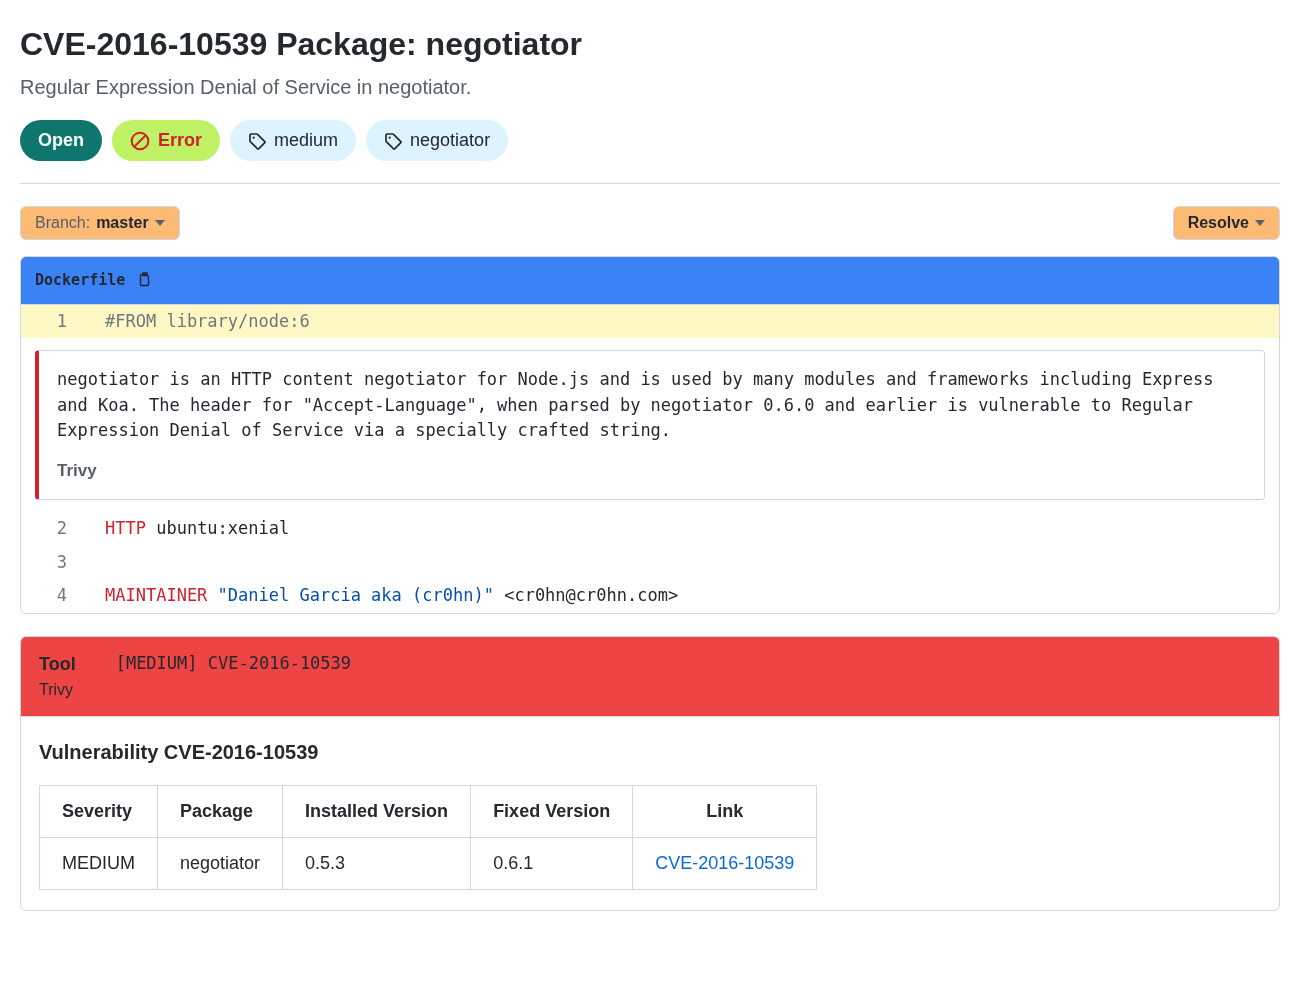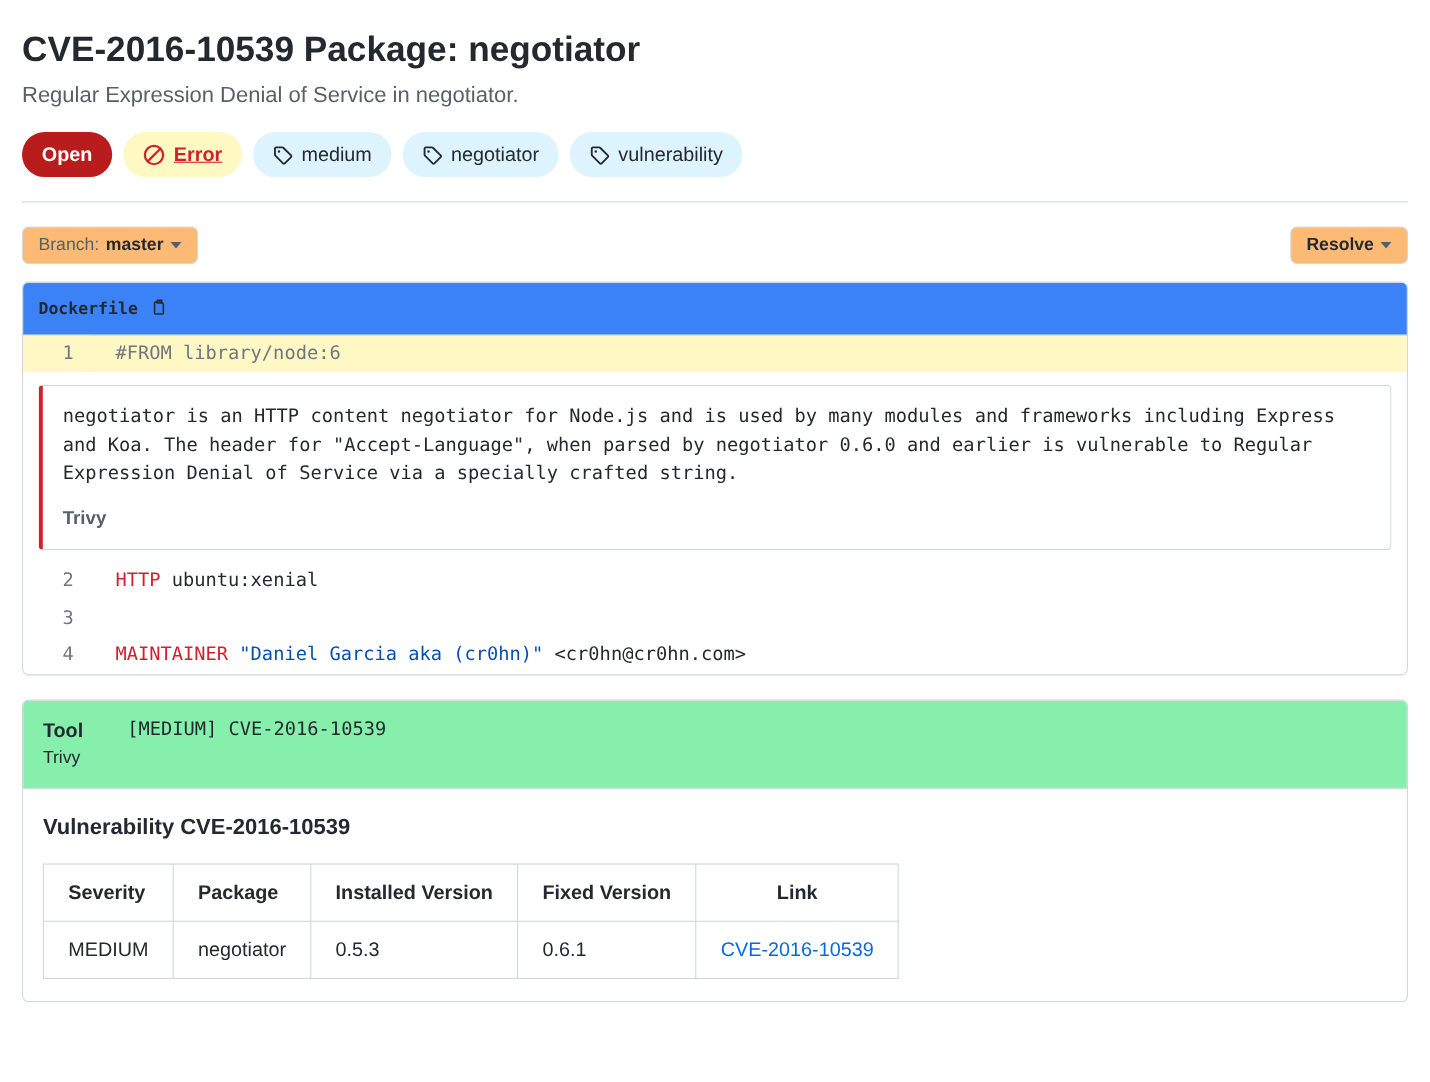--- a/index.html
+++ b/index.html
@@ -8,27 +8,27 @@
       padding: 20px;
       font-family: -apple-system, BlinkMacSystemFont, "Segoe UI", Helvetica, Arial, sans-serif;
       color: #24292f;
       font-size: 16px;
       line-height: 1.5;
     }
     h1 { font-size: 32px; font-weight: 600; margin: 0 0 4px 0; }
     .subtitle { font-size: 20px; color: #57606a; margin: 0 0 18px 0; }
     .tags-row { display: flex; gap: 10px; align-items: center; margin-bottom: 22px; }
     .status-open {
-      background: #b91c1c; color: #fff; font-weight: 600;
+      background: #0f766e; color: #fff; font-weight: 600;
       padding: 7px 18px; border-radius: 999px; font-size: 18px;
     }
     .pill-error {
-      background: #fef9c3; color: #cf222e; font-weight: 600;
+      background: #bef264; color: #cf222e; font-weight: 600;
       padding: 7px 18px; border-radius: 999px; font-size: 18px;
-      display: inline-flex; align-items: center; gap: 8px; text-decoration: underline;
+      display: inline-flex; align-items: center; gap: 8px;
     }
     .pill-tag {
       background: #ddf4ff; color: #24292f;
       padding: 7px 18px; border-radius: 999px; font-size: 18px;
       display: inline-flex; align-items: center; gap: 8px;
     }
     .divider { border:none; border-top: 1px solid #d0d7de; margin: 0 0 22px 0; }
     .toolbar { display: flex; justify-content: space-between; align-items: center; margin-bottom: 16px; }
     .btn {
       background: #fdba74; border: 1px solid #d0d7de; border-radius: 6px;
@@ -49,21 +49,21 @@
     .line.hl .ln { background: #fff8c5; }
     .k-red { color: #cf222e; }
     .k-blue { color: #0550ae; }
     .annotation {
       margin: 12px 14px; border: 1px solid #d0d7de; border-left: 4px solid #cf222e;
       border-radius: 4px; padding: 16px 18px;
       font-family: ui-monospace, SFMono-Regular, Menlo, Consolas, monospace; font-size: 17px;
     }
     .annotation .src { color: #57606a; font-weight: 700; margin-top: 14px; font-family: -apple-system, BlinkMacSystemFont, sans-serif; font-size: 17px; }
     .meta-panel { border: 1px solid #d0d7de; border-radius: 6px; overflow: hidden; }
-    .meta-head { background: #86efac; border-bottom: 1px solid #d0d7de; padding: 14px 18px; }
+    .meta-head { background: #ef4444; border-bottom: 1px solid #d0d7de; padding: 14px 18px; }
     .meta-row { display: flex; gap: 40px; }
     .meta-block .lbl { font-weight: 700; font-size: 18px; }
     .meta-block .val { font-family: ui-monospace, SFMono-Regular, Menlo, Consolas, monospace; font-size: 17px; }
     .meta-body { padding: 20px 18px; }
     .vuln-title { font-weight: 700; font-size: 20px; margin-bottom: 18px; }
     table.vuln { border-collapse: collapse; }
     table.vuln th, table.vuln td { border: 1px solid #d0d7de; padding: 12px 22px; text-align: left; font-size: 18px; }
     table.vuln th { font-weight: 700; }
     table.vuln th.center, table.vuln td.center { text-align: center; }
     a.link { color: #0969da; text-decoration: none; margin-top: 40px; }
@@ -94,28 +94,20 @@
     </span>
     <span>medium</span>
   </span>
   <span class="pill-tag">
     <span>
       <svg width="18" height="18" viewBox="0 0 16 16">
           <path fill="#24292f" d="M1 7.775V2.75C1 1.784 1.784 1 2.75 1h5.025c.464 0 .91.184 1.238.513l6.25 6.25a1.75 1.75 0 010 2.474l-5.026 5.026a1.75 1.75 0 01-2.474 0l-6.25-6.25A1.75 1.75 0 011 7.775zM2.75 2.5a.25.25 0 00-.25.25v5.025c0 .066.026.13.073.177l6.25 6.25a.25.25 0 00.354 0l5.025-5.025a.25.25 0 000-.354l-6.25-6.25a.25.25 0 00-.177-.073H2.75zM6 5a1 1 0 11-2 0 1 1 0 012 0z"></path>
         </svg>
     </span>
     <span>negotiator</span>
-  </span>
-  <span class="pill-tag">
-    <span>
-      <svg width="18" height="18" viewBox="0 0 16 16">
-          <path fill="#24292f" d="M1 7.775V2.75C1 1.784 1.784 1 2.75 1h5.025c.464 0 .91.184 1.238.513l6.25 6.25a1.75 1.75 0 010 2.474l-5.026 5.026a1.75 1.75 0 01-2.474 0l-6.25-6.25A1.75 1.75 0 011 7.775zM2.75 2.5a.25.25 0 00-.25.25v5.025c0 .066.026.13.073.177l6.25 6.25a.25.25 0 00.354 0l5.025-5.025a.25.25 0 000-.354l-6.25-6.25a.25.25 0 00-.177-.073H2.75zM6 5a1 1 0 11-2 0 1 1 0 012 0z"></path>
-        </svg>
-    </span>
-    <span>vulnerability</span>
   </span>
 </div>
 
 <hr class="divider">
 
 <div class="toolbar">
   <button class="btn">
     <span class="label-muted">Branch:</span>
     <strong>master</strong>
     <span>

